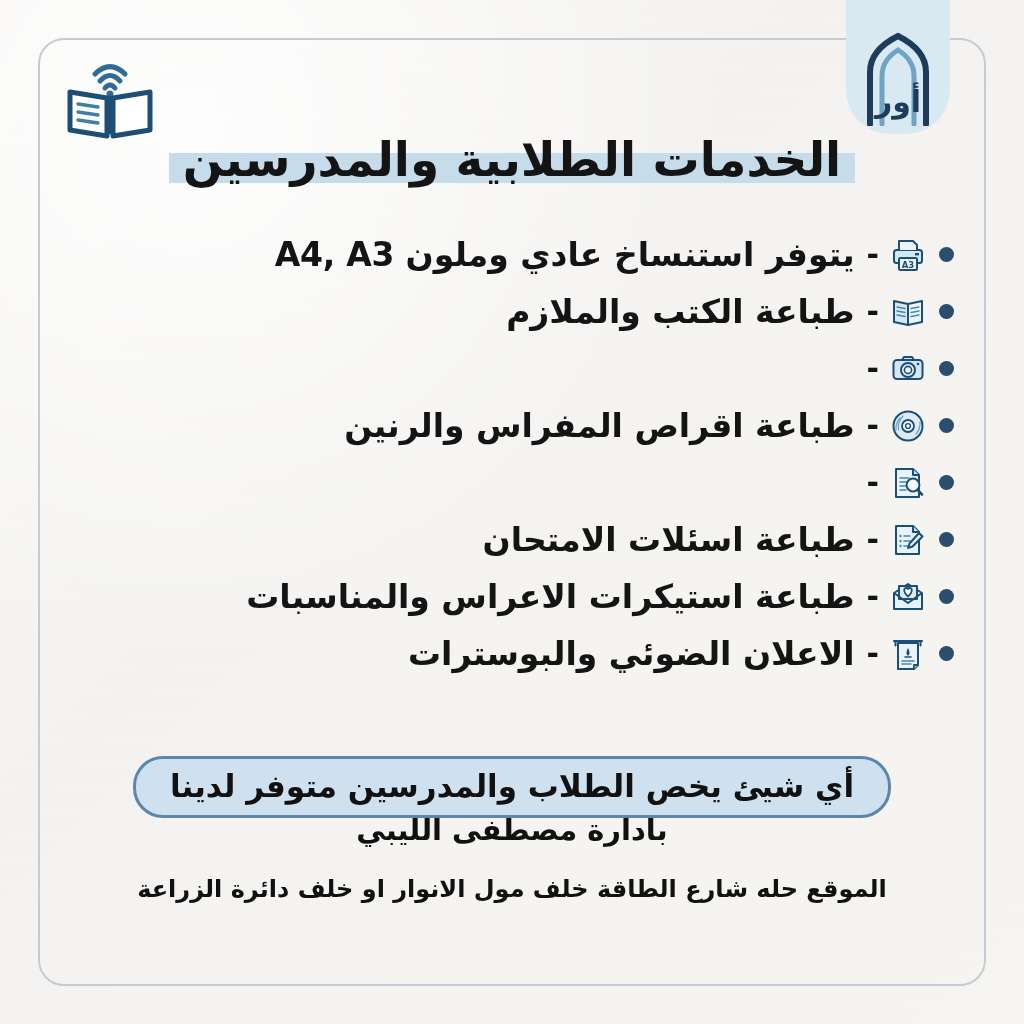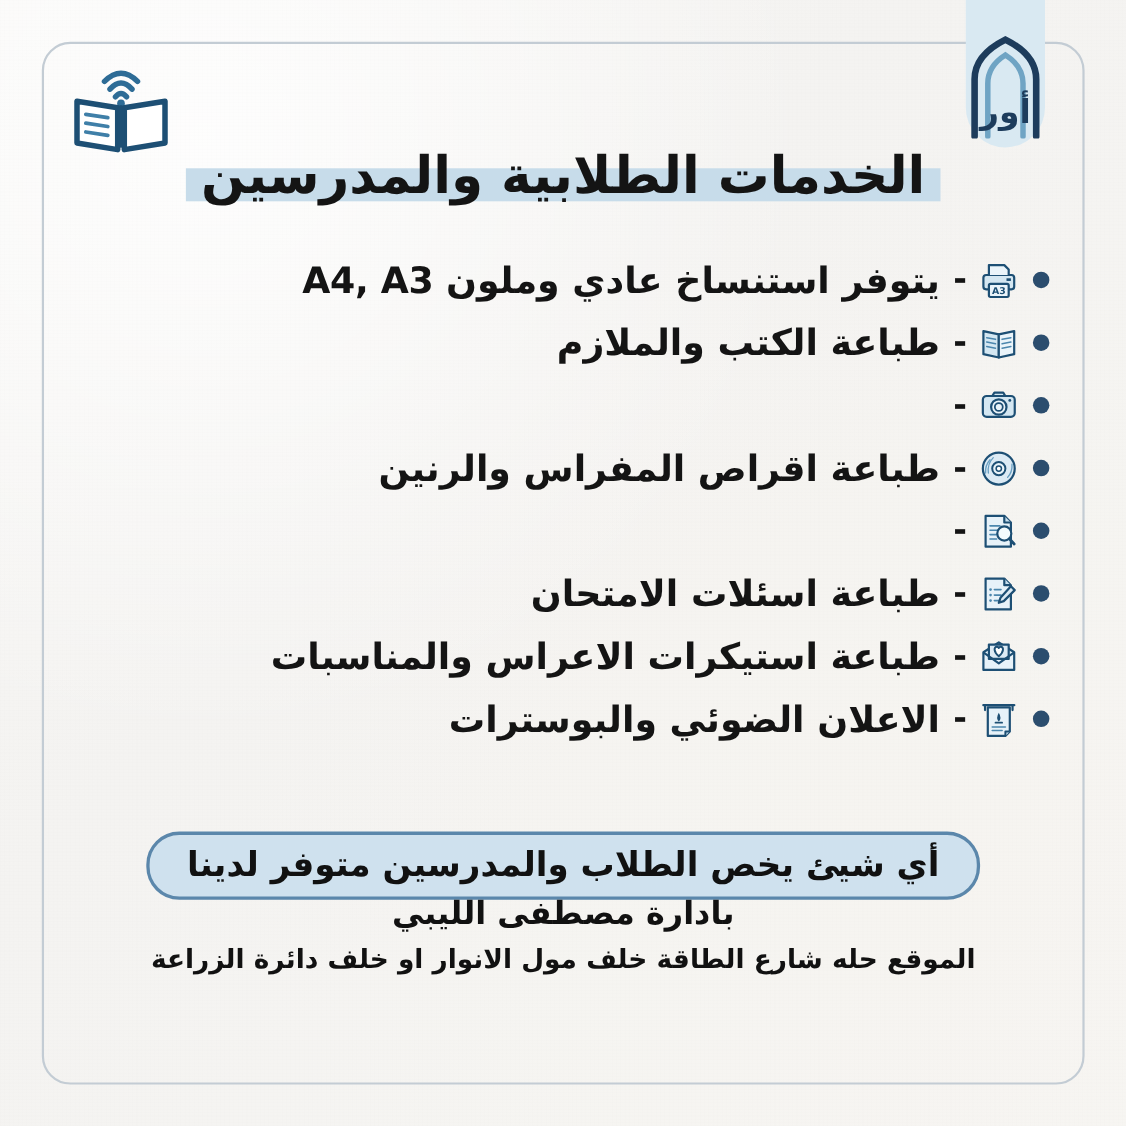--- a/index.html
+++ b/index.html
@@ -47,21 +47,21 @@
     border-radius: 26px;
     box-sizing: border-box;
     background: transparent;
   }
 
   
   .logo-tab {
     position: absolute;
     right: 74px;
     top: 0;
-    width: 72px;
+    width: 104px;
     height: 134px;
     background: #d9e9f2;
     border-bottom-left-radius: 44px;
     border-bottom-right-radius: 44px;
     z-index: 5;
     display: flex;
     align-items: flex-end;
     justify-content: center;
     padding-bottom: 8px;
     box-sizing: border-box;
@@ -195,21 +195,21 @@
     font-weight: 700;
     color: #111;
     line-height: 1.28;
     letter-spacing: -0.3px;
   }
   .footer-line-3 {
     font-size: 24px;
     font-weight: 700;
     color: #111;
     line-height: 1.3;
-    margin-top: 8px;
+    margin-top: 25px;
     letter-spacing: -0.3px;
   }
 </style>
 </head>
 <body>
 
 <div class="poster"></div>
 
 <div class="card-frame"></div>
 

